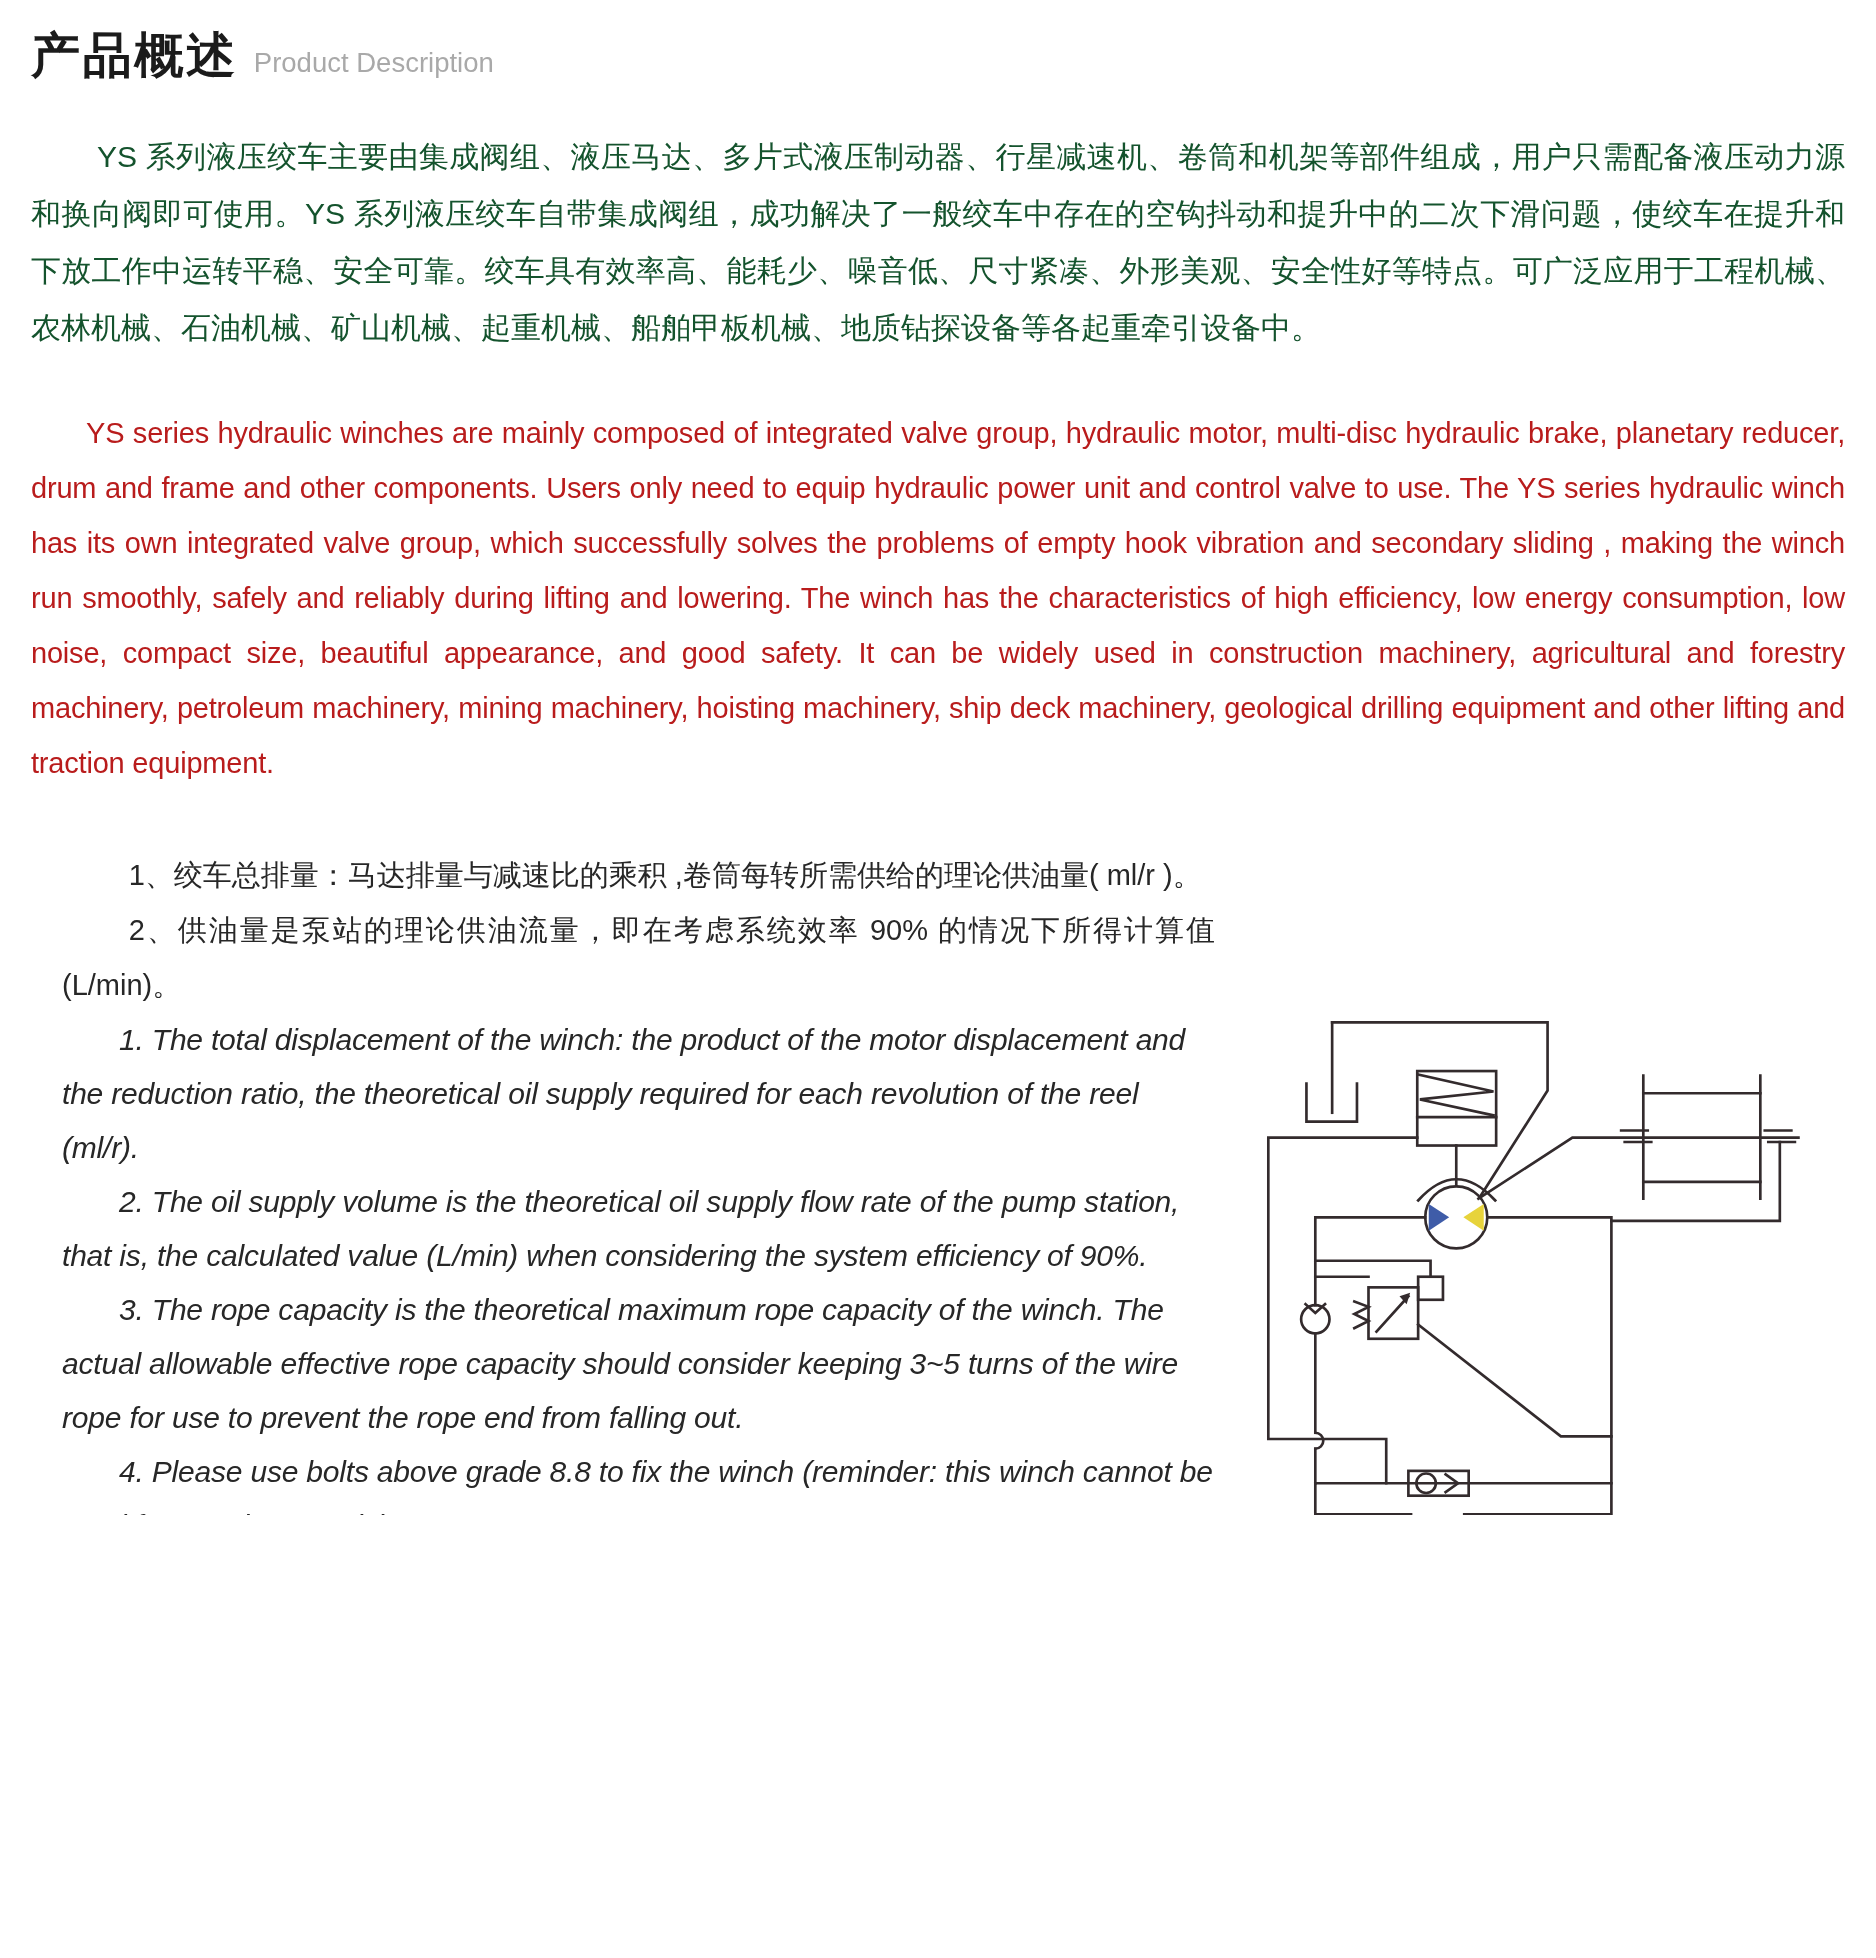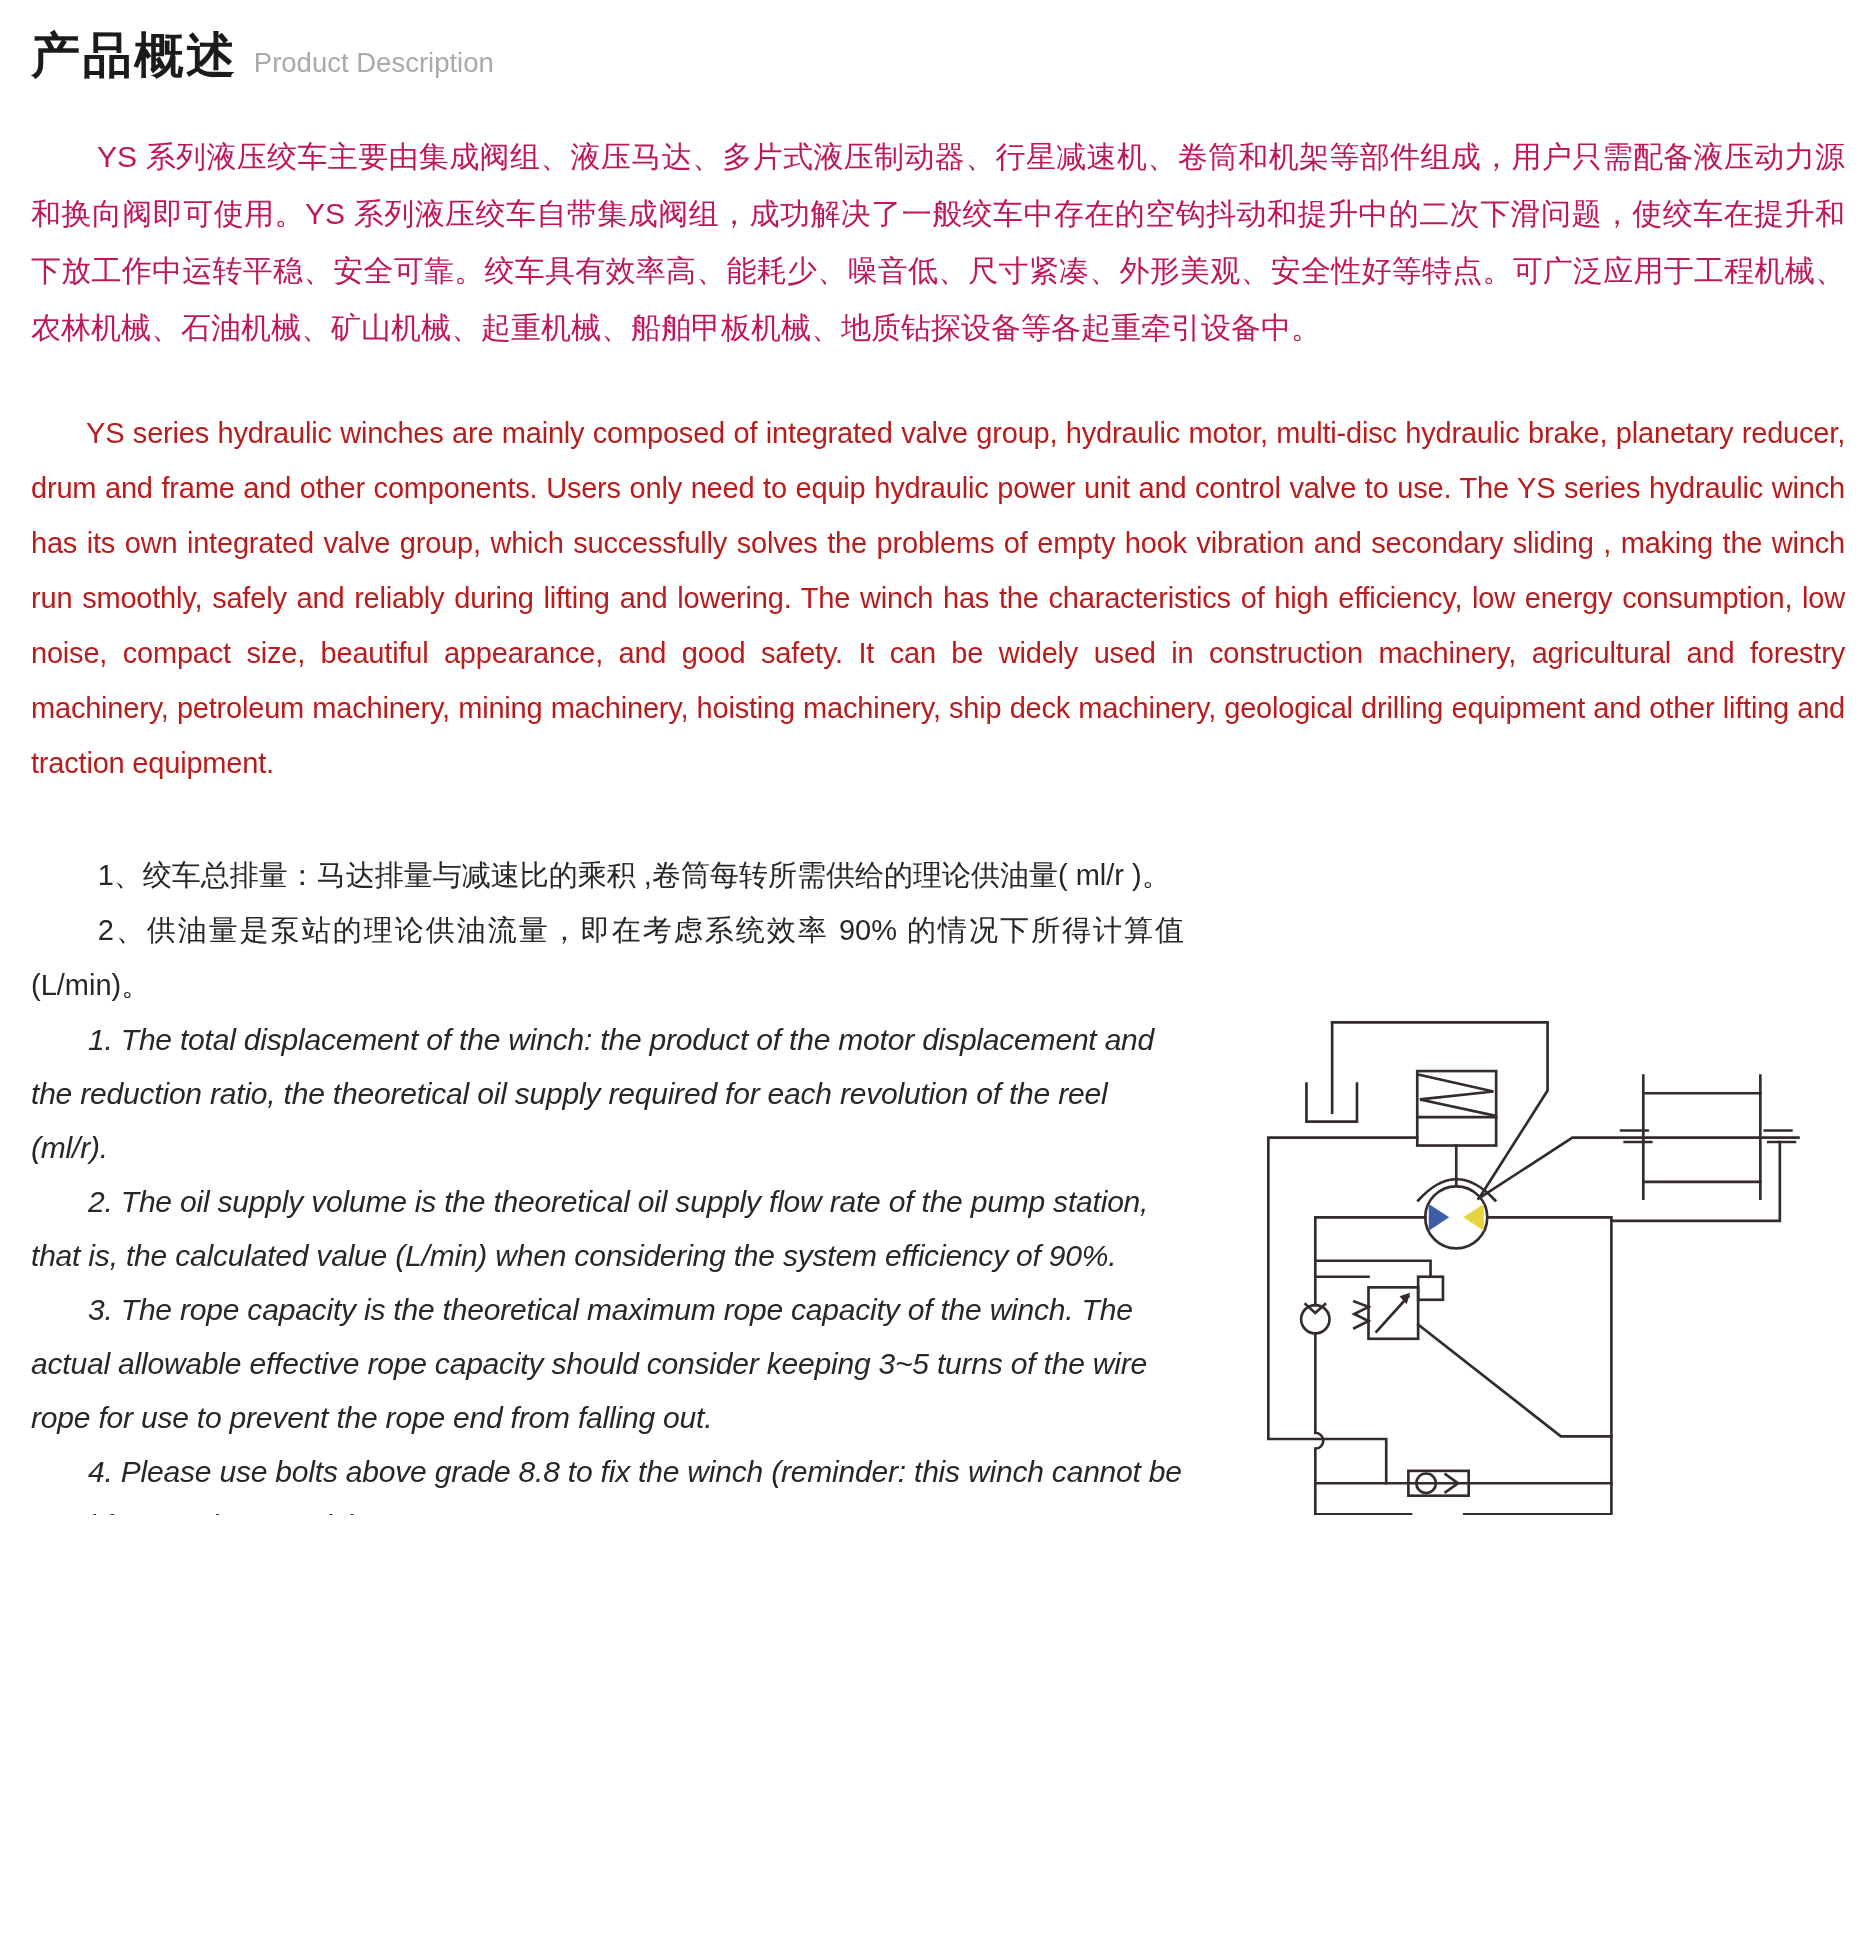--- a/index.html
+++ b/index.html
@@ -13,28 +13,28 @@
   .content { padding:0 31px; }
 
   .section-heading { display:flex; align-items:baseline; gap:16px; }
   .heading-zh { font-size:49px; font-weight:bold; color:#1b1b1b; letter-spacing:2.7px; }
   .heading-en { font-size:27.5px; color:#a9a9a9; font-weight:normal; }
   .overview-heading { padding-top:23px; }
   .params-heading { margin-top:74px; }
 
   .para-zh {
     margin:39px 0 0; font-size:30px; line-height:57px;
-    color:#be185d; text-align:justify; text-indent:2.2em;
+    color:#14532d; text-align:justify; text-indent:2.2em;
   }
   .para-en {
     margin:50px 0 0; font-size:29px; line-height:55px; letter-spacing:-0.2px;
     color:#b91c1c; text-align:justify; text-indent:1.9em;
   }
 
-  .columns { position:relative; }
+  .columns { position:relative;margin-left:31px; }
   .list-col { margin-top:57px; width:1153px; color:#272727; }
   .item-zh { margin:0; font-size:29px; line-height:55px; text-align:justify; text-indent:2.3em; }
   .item-en { margin:0; font-size:30px; line-height:54px; letter-spacing:-0.2px; text-indent:1.9em;font-style:italic; }
 
   .diagram {
     position:absolute; left:1224px; top:975px;
     width:656px; height:896px; margin:0;
   }
   .diagram svg { display:block; width:100%; height:100%; }
   .diagram text { font-family:"Liberation Sans", sans-serif; fill:#2c2c2c; }

